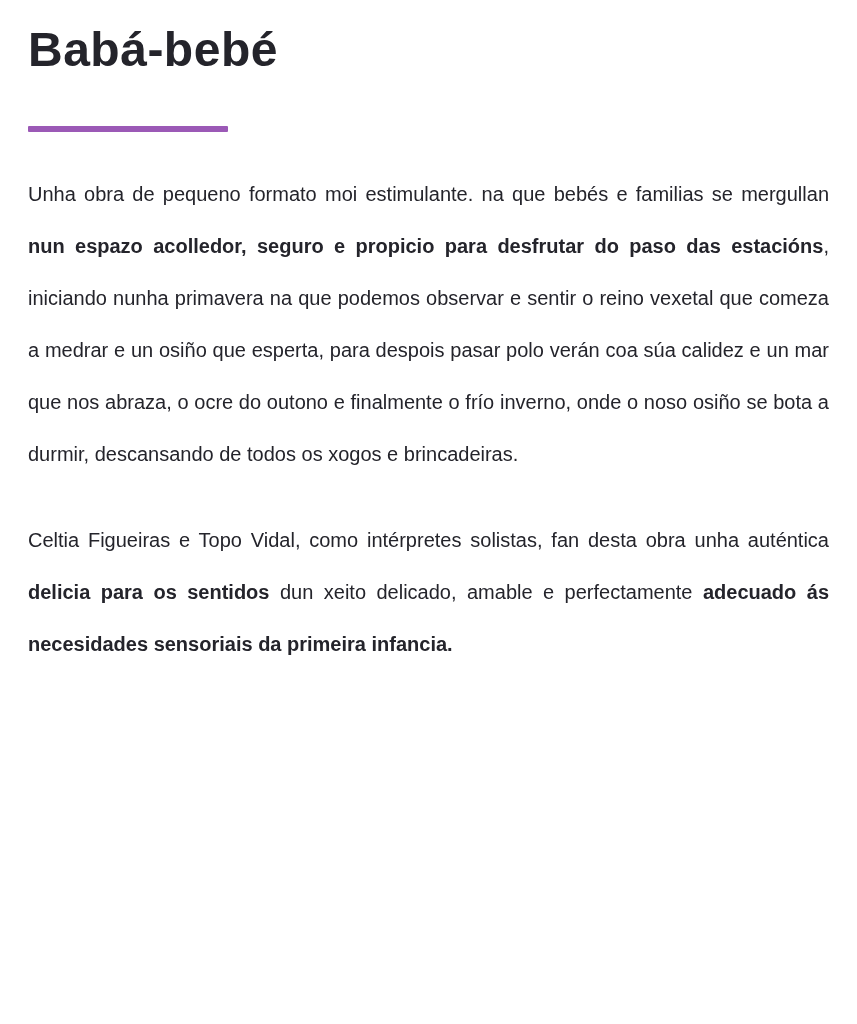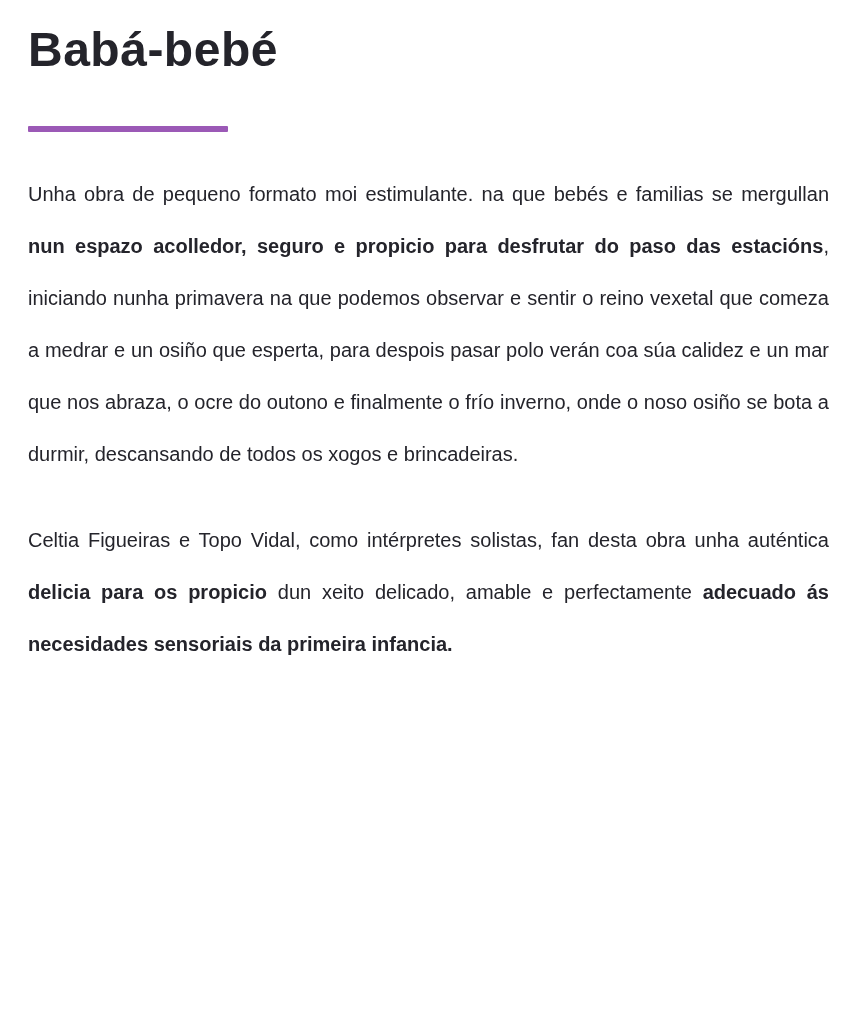--- a/index.html
+++ b/index.html
@@ -47,15 +47,15 @@
 </head>
 <body>
 
 <div class="page" style="color: rgb(36, 36, 43); background: rgb(255, 255, 255);">
   <h1 class="title">Babá-bebé</h1>
 
   <div class="divider" style="background: rgb(155, 89, 182);"></div>
 
   <div class="article-body" id="article-body">
       <p><span>Unha obra de pequeno formato moi estimulante. na que bebés e familias se mergullan </span><strong>nun espazo acolledor, seguro e propicio para desfrutar do paso das estacións</strong><span>, iniciando nunha primavera na que podemos observar e sentir o reino vexetal que comeza a medrar e un osiño que esperta, para despois pasar polo verán coa súa calidez e un mar que nos abraza, o ocre do outono e finalmente o frío inverno, onde o noso osiño se bota a durmir, descansando de todos os xogos e brincadeiras.</span></p>
-      <p><span>Celtia Figueiras e Topo Vidal, como intérpretes solistas, fan desta obra unha auténtica </span><strong>delicia para os propicio</strong><span> dun xeito delicado, amable e perfectamente </span><strong>adecuado ás necesidades sensoriais da primeira infancia.</strong></p>
+      <p><span>Celtia Figueiras e Topo Vidal, como intérpretes solistas, fan desta obra unha auténtica </span><strong>delicia para os sentidos</strong><span> dun xeito delicado, amable e perfectamente </span><strong>adecuado ás necesidades sensoriais da primeira infancia.</strong></p>
     </div>
 </div>
 
 </body></html>

